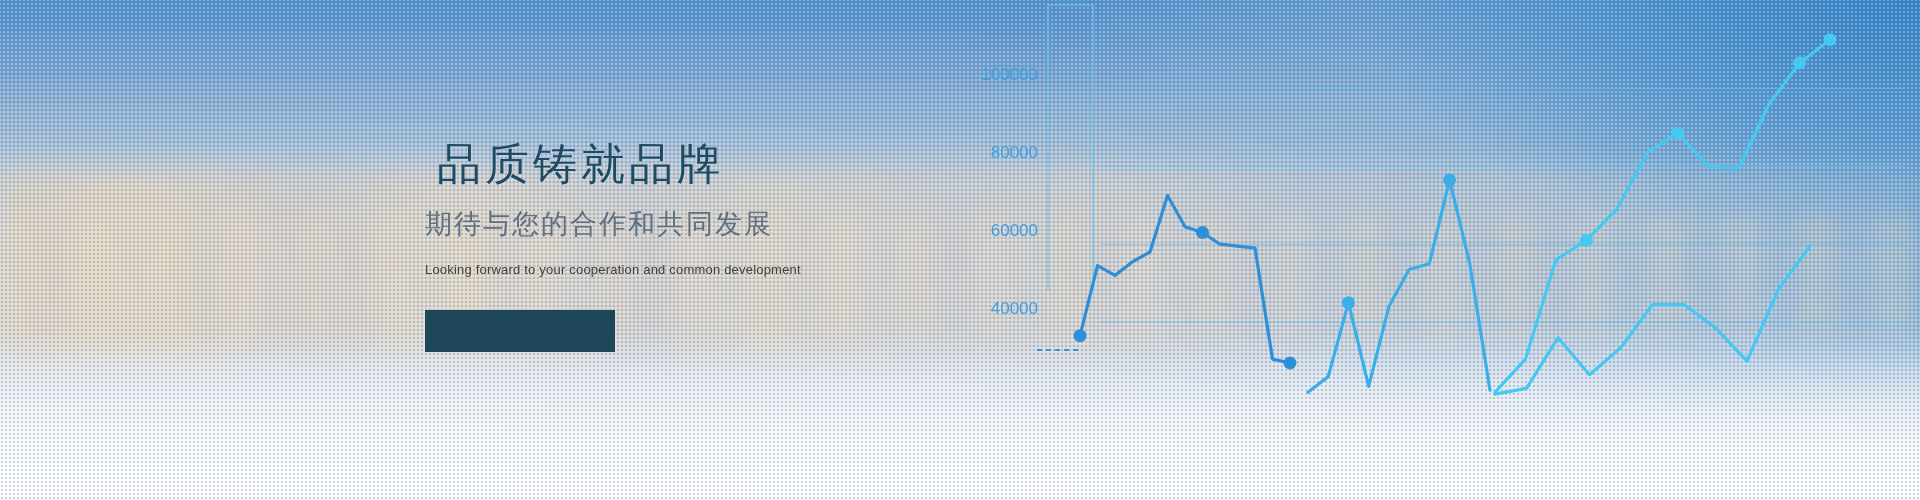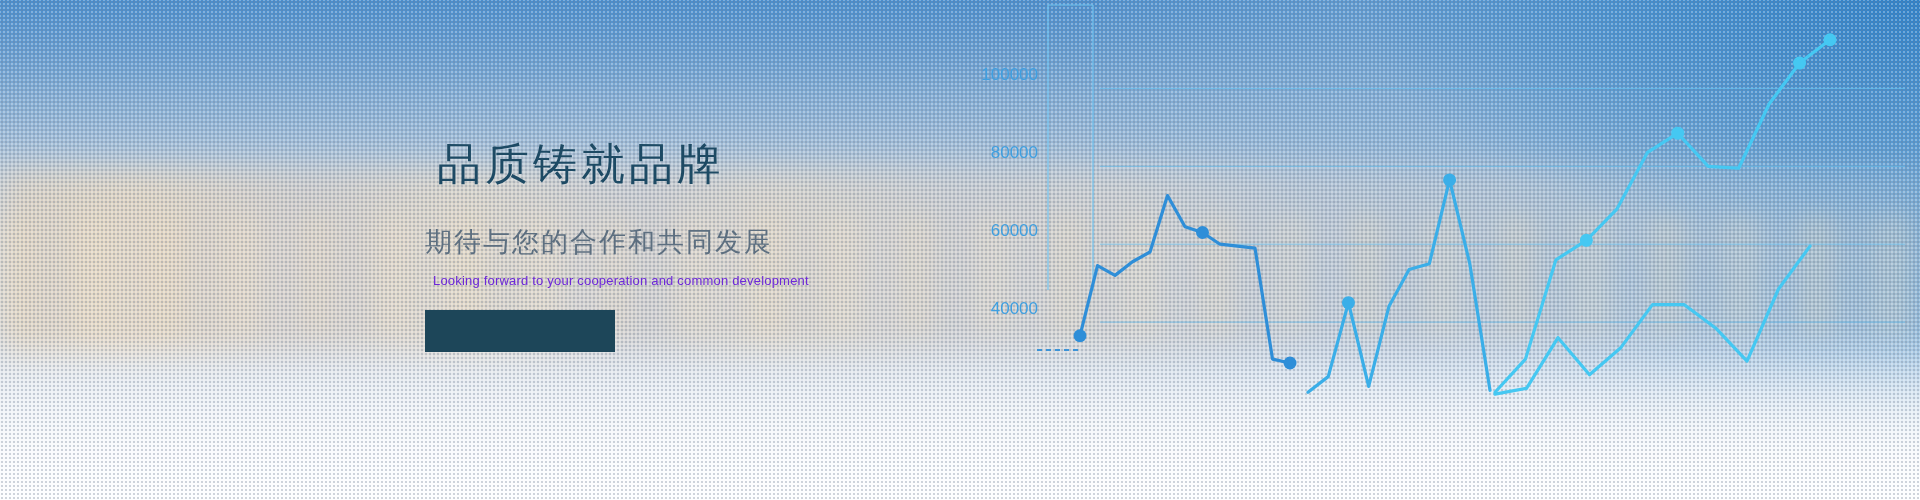--- a/index.html
+++ b/index.html
@@ -112,35 +112,34 @@
   .headline{
     margin:12px;
     font-size:44px;
     line-height:1.08;
     font-weight:400;
     letter-spacing:4px;
     color:#1d4a64;
     text-shadow:0 1px 2px rgba(255,255,255,0.25);
   }
   .subhead{
-    margin:40px 0 0 0;
+    margin:22px 0 0 0;
     font-size:27px;
     line-height:1.1;
     font-weight:400;
     letter-spacing:2px;
     color:#5d6f80;
   }
   .tagline{
-    margin:16px 0 0 0;
+    margin:23px 0 0 0;
     font-size:13px;
     line-height:1.2;
     font-weight:400;
     letter-spacing:0.2px;
-    color:#6d28d9;
-    padding-left:8px;
+    color:#404040;
   }
   .cta{
     position:absolute;
     left:425px;
     top:310px;
     width:190px;
     height:42px;
     background:#1d4659;
     border:none;
     padding:0;

